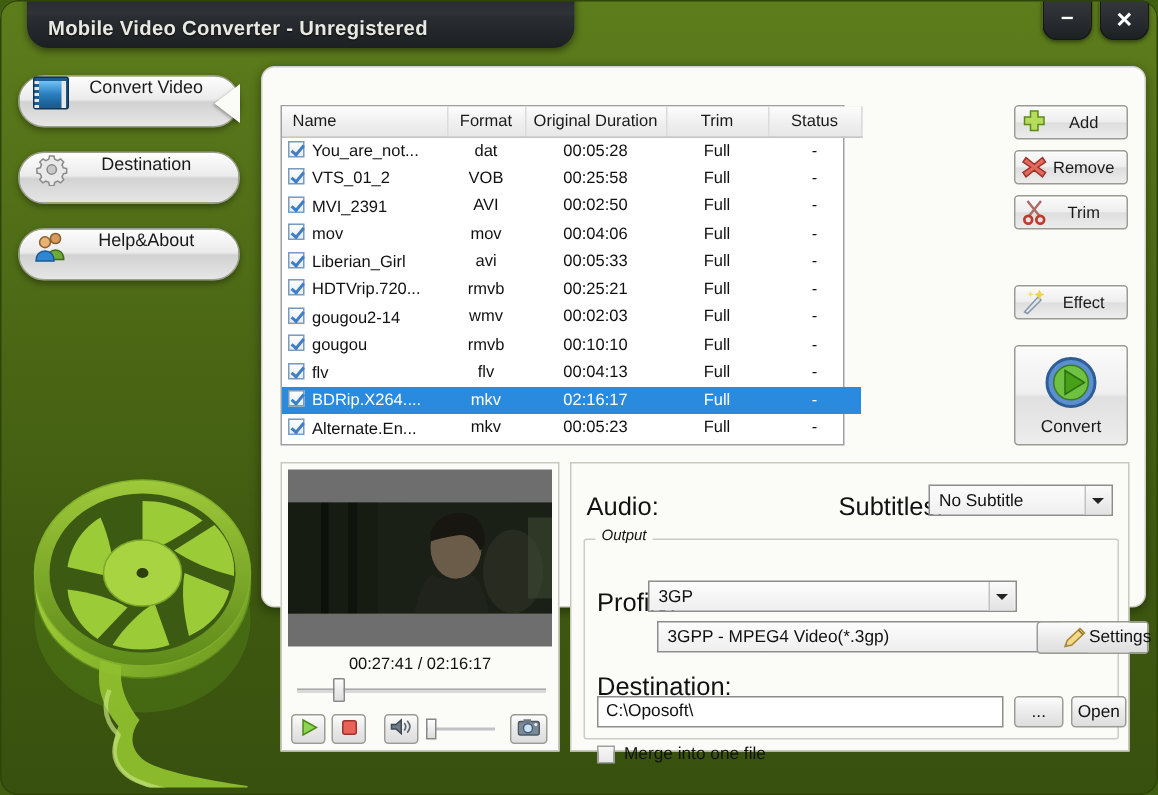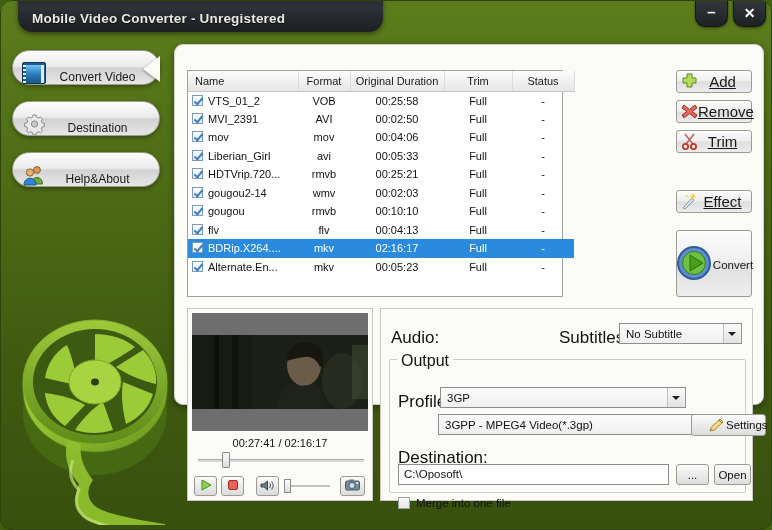--- a/index.html
+++ b/index.html
@@ -51,21 +51,21 @@
   #btn-min { right: 44px; }
   #btn-close { right: 6px; }
   .winbtn .glyph { font-size: 14px; font-weight: bold; line-height: 1; }
   #btn-min .glyph { font-size: 15px; margin-top: -3px; }
 
   
   .side-btn {
     position: absolute; left: 12px; width: 148px; height: 35px;
     background: linear-gradient(180deg,#fdfdfd 0%,#ebebeb 46%,#d2d2d2 52%,#e6e6e6 100%);
     border: 1px solid #9aa08d; border-radius: 18px;
-    display: flex; align-items: flex-end; cursor: pointer;
+    display: flex; align-items: flex-start; cursor: pointer;
     box-shadow: 0 2px 4px rgba(0,0,0,.35), inset 0 1px 0 #fff;
   }
   .side-btn .s-icon { width: 24px; height: 22px; margin-left: 9px; flex: none; position: relative; }
   .side-btn .s-label {
     flex: 1; text-align: center; font-size: 12px; color: #1a1a1a;
     padding-right: 10px; white-space: nowrap;
   }
   #side-convert { top: 50px; }
   #side-pref    { top: 101px; }
   #side-help    { top: 152px; }
@@ -136,29 +136,29 @@
 
   
   .act-btn {
     position: absolute; right: 11px; width: 76px; height: 23px;
     background: linear-gradient(180deg,#fbfbfb 0%,#eeeeee 48%,#dedede 52%,#ececec 100%);
     border: 1px solid #9b9b93; border-radius: 3px;
     display: flex; align-items: center; cursor: pointer;
     box-shadow: inset 0 1px 0 #fff;
   }
   .act-btn .a-icon { width: 17px; height: 17px; margin-left: 4px; flex: none; position: relative; }
-  .act-btn .a-label { flex: 1; text-align: center; font-size: 15px; color: #1a1a1a; padding-right: 4px; text-decoration: underline; }
+  .act-btn .a-label { flex: 1; text-align: center; font-size: 11px; color: #1a1a1a; padding-right: 4px; }
   #act-add { top: 25px; } #act-remove { top: 55px; } #act-trim { top: 85px; }
   #act-crop { top: 115px; } #act-effect { top: 145px; }
 
   #act-convert {
     position: absolute; right: 11px; top: 185px; width: 76px; height: 67px;
     background: linear-gradient(180deg,#fbfbfb 0%,#efefef 48%,#e0e0e0 52%,#ededed 100%);
     border: 1px solid #9b9b93; border-radius: 3px; cursor: pointer;
-    display: flex; flex-direction: row; align-items: center; justify-content: center;
+    display: flex; flex-direction: column; align-items: center; justify-content: center;
     box-shadow: inset 0 1px 0 #fff;
   }
   #act-convert .cv-label { font-size: 11.5px; color: #1a1a1a; margin-top: 2px; }
 
   
   #preview-box {
     position: absolute; left: 12px; top: 263px; width: 186px; height: 193px;
     background: #fbfbf7; border: 1px solid #c9c9c0;
   }
   #video-frame {
@@ -232,24 +232,24 @@
   #cmb-audio { left: 48px; top: 14px; width: 119px; }
   #lbl-subs  { left: 178px; top: 19px; }
   #cmb-subs  { left: 238px; top: 14px; width: 123px; }
 
   #output-group {
     position: absolute; left: 8px; top: 50px; width: 357px; height: 134px;
     border: 1px solid #cccccc; border-radius: 2px;
   }
   #output-legend {
     position: absolute; left: 7px; top: -8px; background: #fbfbf7;
-    padding: 0 4px; font-size: 16px; color: #111;
+    padding: 0 4px; font-size: 10px; color: #111; font-style: italic;
   }
   #lbl-profile { left: 8px; top: 32px; text-align: center; }
-  #cmb-profile { left: 50px; top: 27px; width: 246px; }
+  #cmb-profile { left: 42px; top: 27px; width: 246px; }
   #cmb-format  { left: 8px; top: 54px; width: 287px; margin-left: 40px; }
   #btn-settings {
     position: absolute; left: 301px; top: 54px; width: 75px; height: 22px;
     background: linear-gradient(180deg,#fcfcfc,#ebebeb 50%,#dedede);
     border: 1px solid #9b9b93; border-radius: 3px; cursor: pointer;
     display: flex; align-items: center; padding-left: 12px;
   }
   #btn-settings .st-label { flex: 1; text-align: center; font-size: 11.5px; color: #111; }
   #lbl-dest { left: 8px; top: 88px; }
   #inp-dest {
@@ -370,20 +370,28 @@
           <tr>
             <th class="c-name">Name</th>
             <th>Format</th>
             <th>Original Duration</th>
             <th>Trim</th>
             <th>Status</th>
             <th></th>
           </tr>
         </thead>
         <tbody id="file-rows">
+            <tr>
+              <td class="c-name"><span class="cb"></span><span>You_are_not...</span></td>
+              <td>dat</td>
+              <td>00:05:28</td>
+              <td>Full</td>
+              <td>-</td>
+              <td></td>
+            </tr>
             <tr>
               <td class="c-name"><span class="cb"></span><span>VTS_01_2</span></td>
               <td>VOB</td>
               <td>00:25:58</td>
               <td>Full</td>
               <td>-</td>
               <td></td>
             </tr>
             <tr>
               <td class="c-name"><span class="cb"></span><span>MVI_2391</span></td>

